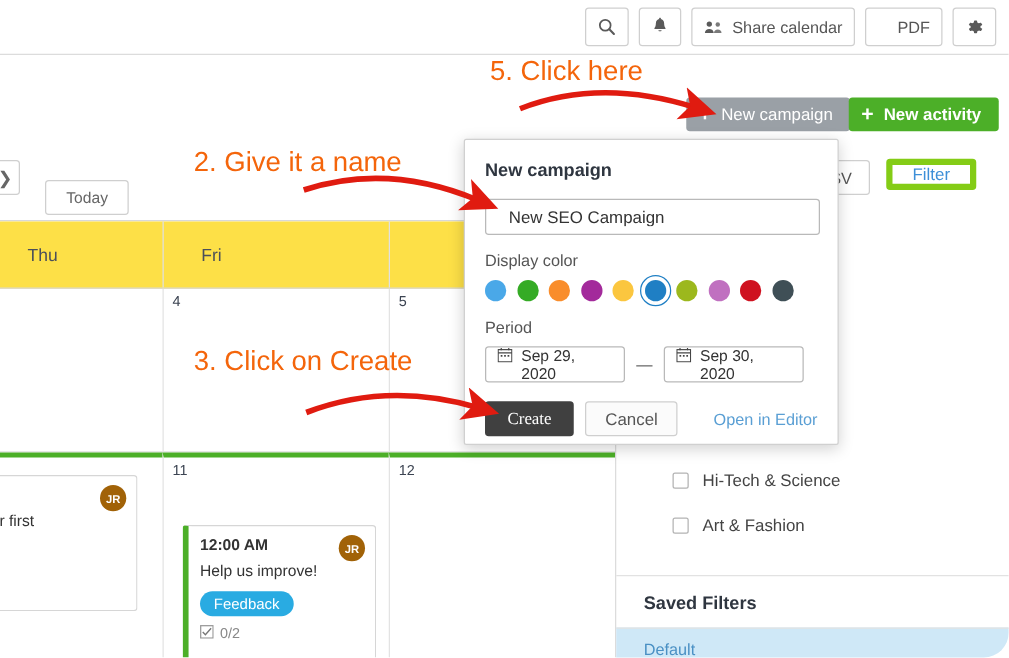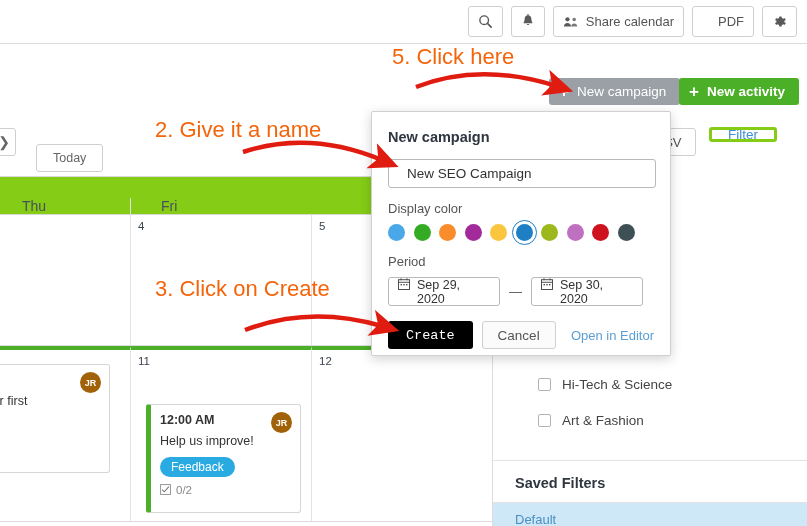--- a/index.html
+++ b/index.html
@@ -5,21 +5,21 @@
   * { box-sizing: border-box; }
   html, body {
     margin: 0; padding: 0;
     width: 807px; height: 526px;
     overflow: hidden;
     background: #ffffff;
     font-family: "Liberation Sans", sans-serif;
     font-size: 13px;
     color: #333;
   }
-  #root { position: relative; width: 807px; height: 526px; overflow: hidden; }
+  #root { position: relative; width: 807px; height: 526px; overflow: hidden; border-radius: 20px; }
 
   
   .topbar {
     position: absolute; left: 0; top: 0; width: 807px; height: 44px;
     background: #fff; border-bottom: 1px solid #dcdcdc;
   }
   .topbar-tools {
     position: absolute; right: 10px; top: 6px;
     display: flex; align-items: center; gap: 8px;
   }
@@ -78,35 +78,35 @@
   }
   .btn-export {
     position: absolute; left: 622px; top: 128px;
     height: 28px; padding: 0 13px;
     border: 1px solid #cfcfcf; border-radius: 3px; background: #fff;
     display: flex; align-items: center; color: #555; font-size: 13px;
     cursor: pointer; white-space: nowrap;
   }
   .btn-filter {
     position: absolute; left: 709px; top: 127px;
-    height: 15px; padding: 0 16px;
-    border: 3px solid #84cc16; border-radius: 3px; background: #fff;
+    height: 25px; padding: 0 16px;
+    border: 5px solid #84cc16; border-radius: 3px; background: #fff;
     display: flex; align-items: center; color: #3d8fd8; font-size: 13.5px;
     cursor: pointer;
   }
 
   
   .cal {
     position: absolute; left: 0; top: 176px; width: 492px; height: 350px;
     background: #fff; border-top: 1px solid #d8d8d8;
     overflow: hidden;
   }
   .cal-head {
-    display: flex; height: 38px;
-    background: #84cc16; border-bottom: 1px solid #d8d8d8; align-items: flex-end;
+    display: flex; height: 54px;
+    background: #fde047; border-bottom: 1px solid #d8d8d8;
   }
   .cal-head .col {
     position: relative; display: flex; align-items: center;
     color: #4a4f5a; font-size: 14px;
   }
   .c1 { width: 130px; }
   .c2 { width: 181px; border-left: 1px solid #e0e0e0; }
   .c3 { width: 181px; border-left: 1px solid #e0e0e0; }
   .cal-head .col span { padding-left: 30px; }
   .cal-head .c1 span { padding-left: 22px; }
@@ -196,23 +196,23 @@
   .period-row { display: flex; align-items: center; gap: 9px; }
   .date-box {
     height: 29px; width: 112px;
     border: 1px solid #b9b9b9; border-radius: 3px;
     display: flex; gap: 7px; padding: 0 9px;
     font-size: 12.5px; color: #333; cursor: pointer; background: #fff;
   }
   .dash { color: #555; font-size: 13px; }
   .footer-row { display: flex; align-items: center; margin-top: 15px; }
   .btn-create {
-    background: #000000; color: #fff; border: none; border-radius: 3px;
+    background: #404040; color: #fff; border: none; border-radius: 3px;
     height: 28px; padding: 0 18px; font-size: 13.5px; cursor: pointer;
-    font-family: Liberation Mono, monospace;
+    font-family: Liberation Serif, serif;
   }
   .btn-cancel {
     background: #fbfbfb; color: #555; border: 1px solid #cfcfcf; border-radius: 3px;
     height: 28px; padding: 0 15px; font-size: 13.5px; cursor: pointer; margin-left: 9px;
     font-family: "Liberation Sans", sans-serif;
   }
   .link-editor { margin-left: auto; color: #5a9fd4; font-size: 13px; cursor: pointer; text-decoration: none; }
 
   
   .anno {

